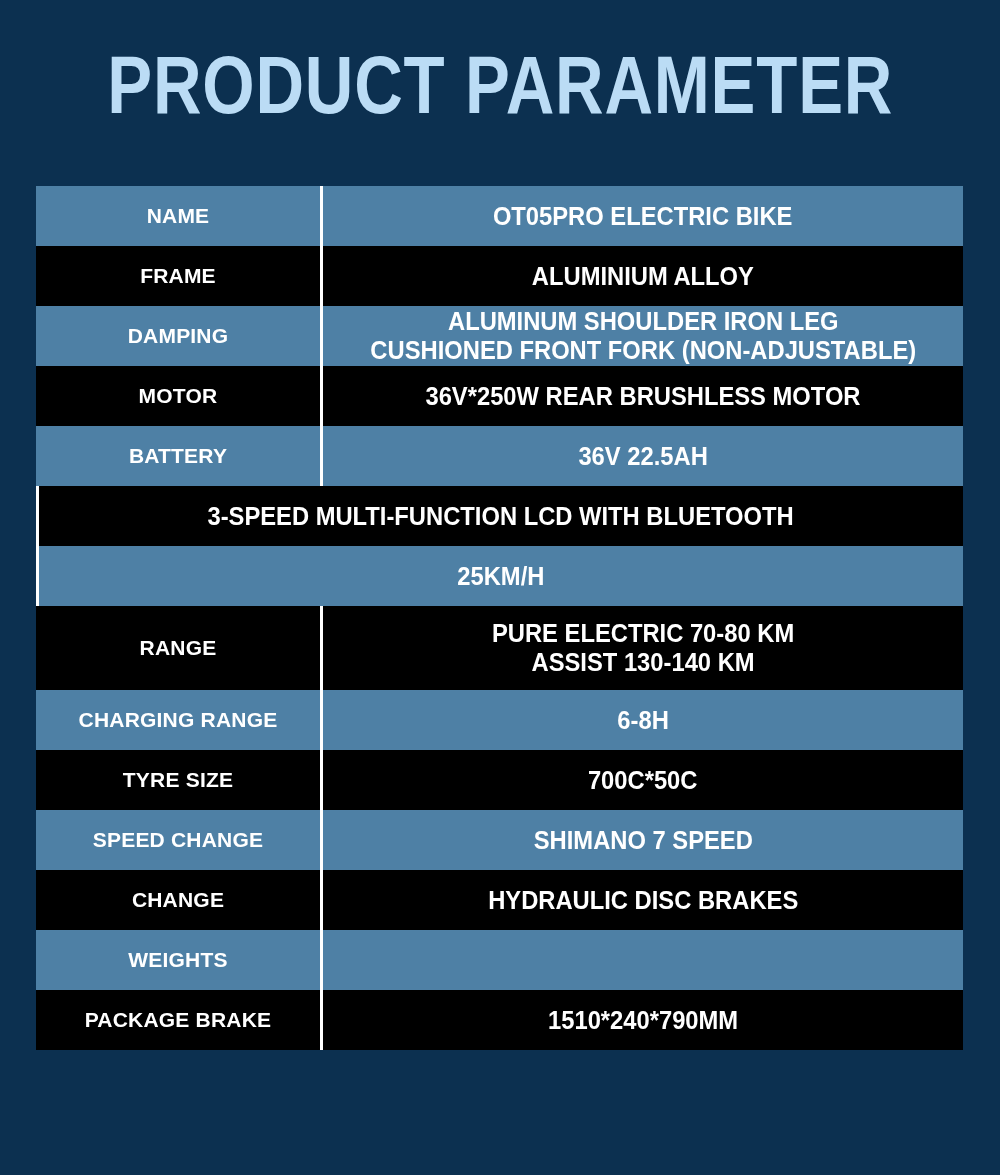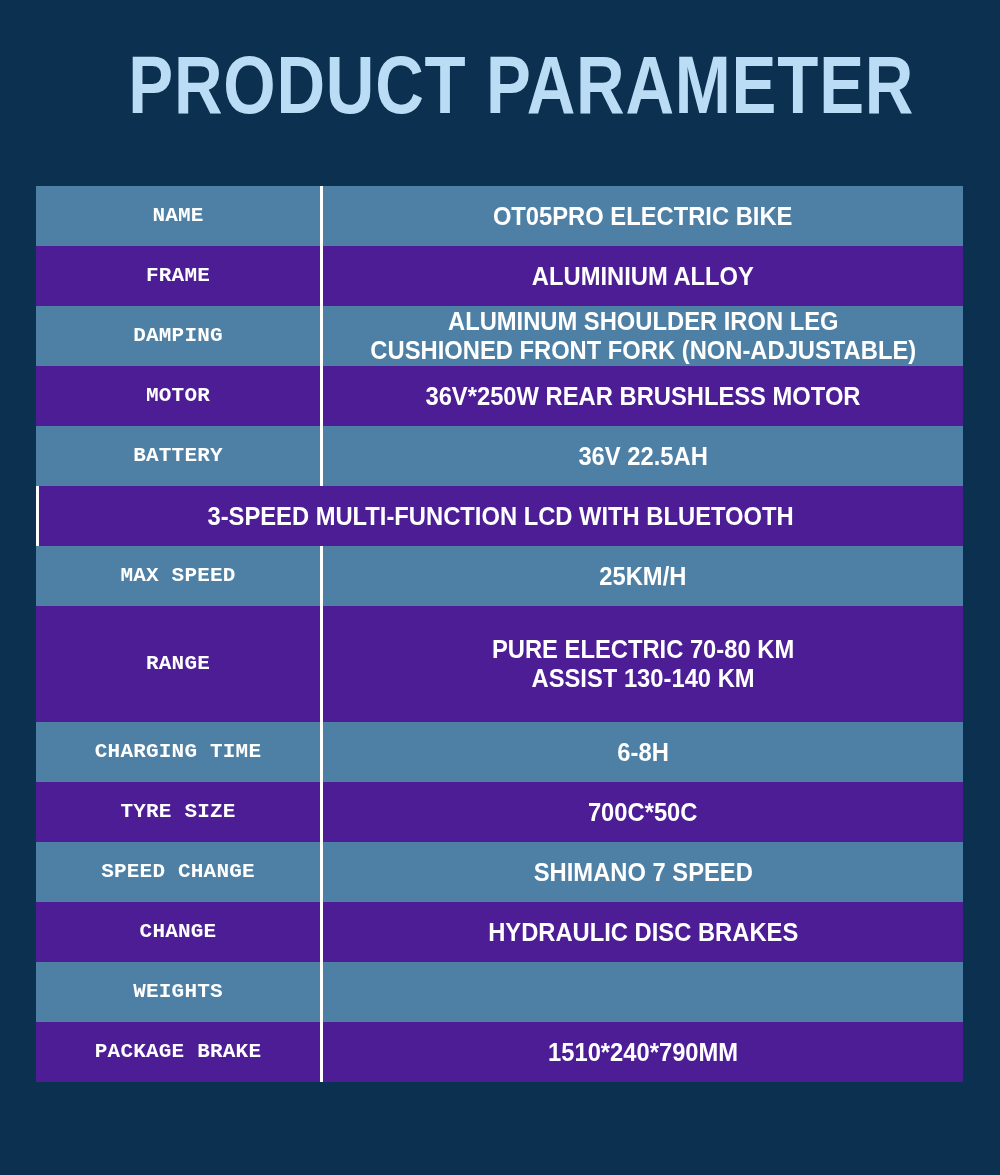--- a/index.html
+++ b/index.html
@@ -15,21 +15,21 @@
     overflow: hidden;
     position: relative;
   }
 
   
   .title-wrap {
     position: absolute;
     left: 0;
     top: 44px;
     width: 1000px;
-    text-align: right;
+    text-align: center;
   }
   .page-title {
     display: inline-block;
     color: #bbdcf5;
     font-family: "Liberation Sans", sans-serif;
     font-weight: bold;
     font-size: 82px;
     line-height: 82px;
     letter-spacing: 1px;
     transform: scaleX(0.82);
@@ -44,36 +44,36 @@
     top: 186px;
     width: 927px;
   }
   .spec-row {
     display: flex;
     align-items: stretch;
     width: 100%;
     height: 60px;
   }
   .spec-row.tall {
-    height: 116px;
+    height: 84px;
   }
   .spec-row.odd {
     background: #4e80a5;
   }
   .spec-row.even {
-    background: #4c1d95;
+    background: #000000;
   }
   .cell-label {
     width: 284px;
     flex: 0 0 284px;
     display: flex;
     align-items: center;
     justify-content: center;
     color: #ffffff;
-    font-family: Liberation Mono, monospace;
+    font-family: Liberation Sans, sans-serif;
     font-weight: bold;
     font-size: 21px;
     line-height: 24px;
     letter-spacing: 0.2px;
     text-align: center;
     box-sizing: border-box;
     padding: 0 6px;
   }
   .divider {
     flex: 0 0 3px;
@@ -156,38 +156,37 @@
   </div>
 
   <div class="spec-row even">
     <div class="divider"></div>
     <div class="cell-value">
       <div class="value-text">3-SPEED MULTI-FUNCTION LCD WITH BLUETOOTH</div>
     </div>
   </div>
 
   <div class="spec-row odd">
-    <div class="cell-label">MAX SPEED</div>
     <div class="divider"></div>
     <div class="cell-value">
       <div class="value-text">25KM/H</div>
     </div>
   </div>
 
   <div class="spec-row even tall">
     <div class="cell-label">RANGE</div>
     <div class="divider"></div>
     <div class="cell-value">
       <div class="value-text two-line">PURE ELECTRIC 70-80 KM
 ASSIST 130-140 KM</div>
     </div>
   </div>
 
   <div class="spec-row odd">
-    <div class="cell-label">CHARGING TIME</div>
+    <div class="cell-label">CHARGING RANGE</div>
     <div class="divider"></div>
     <div class="cell-value">
       <div class="value-text">6-8H</div>
     </div>
   </div>
 
   <div class="spec-row even">
     <div class="cell-label">TYRE SIZE</div>
     <div class="divider"></div>
     <div class="cell-value">

